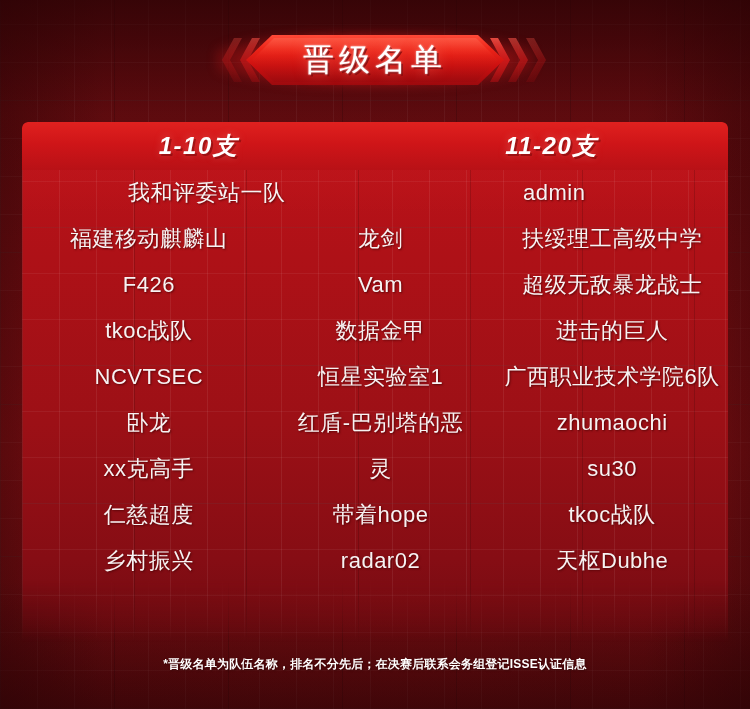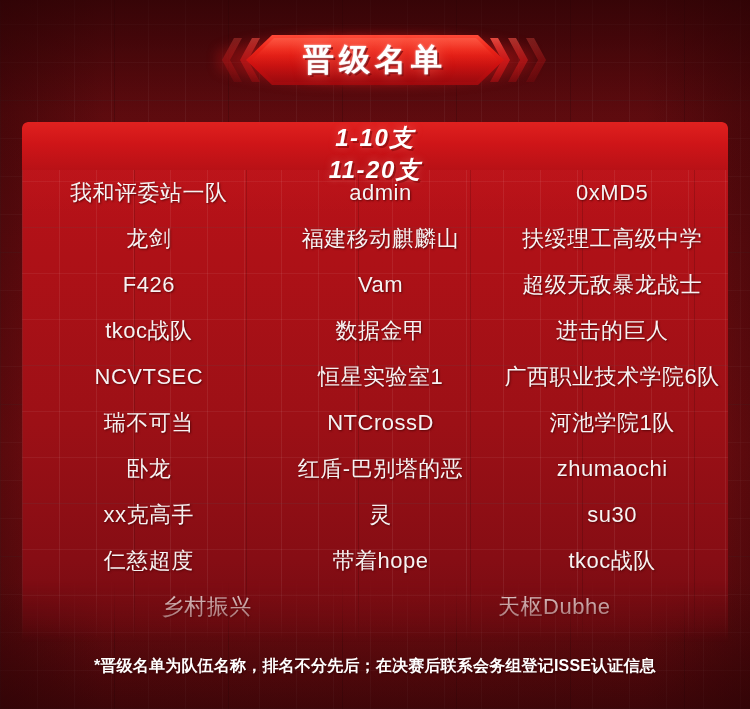--- a/index.html
+++ b/index.html
@@ -118,21 +118,21 @@
     position: absolute;
     left: 246px;
     top: 11px;
     width: 258px;
     height: 50px;
     display: flex;
     align-items: center;
     justify-content: center;
     color: #ffffff;
     font-size: 31px;
-    font-weight: bold;
+    font-weight: normal;
     letter-spacing: 5px;
     text-shadow:
       0 0 2px rgba(255,255,255,0.9),
       2px 2px 0 rgba(130,8,10,0.85),
       0 0 14px rgba(255,140,120,0.6);
     white-space: nowrap;
   }
 
   
   .panel {
@@ -167,21 +167,20 @@
   }
 
   .thead {
     position: absolute;
     left: 0;
     top: 0;
     width: 706px;
     height: 48px;
     background: linear-gradient(180deg, #e0211f 0%, #cf1518 45%, #b81116 100%);
     display: flex;
-    flex-direction: column;
   }
   .th {
     flex: 1 1 0;
     display: flex;
     align-items: center;
     justify-content: center;
     color: #ffffff;
     font-size: 24px;
     font-weight: bold;
     font-style: italic;
@@ -214,21 +213,21 @@
   }
 
   
   .footer-note {
     position: absolute;
     left: 0;
     top: 656px;
     width: 750px;
     text-align: center;
     color: #ffffff;
-    font-size: 16px;
+    font-size: 12px;
     font-weight: bold;
     letter-spacing: 0.2px;
     white-space: nowrap;
     text-shadow: 1px 1px 2px rgba(50,2,4,0.8);
   }
 </style>
 </head>
 <body>
 
 <div id="poster">
@@ -260,64 +259,59 @@
 
     <div class="thead">
       <div class="th">1-10支</div>
       <div class="th">11-20支</div>
     </div>
 
     <div class="tbody">
       <div class="trow">
         <div class="td">我和评委站一队</div>
         <div class="td">admin</div>
-        <div class="td">0xMD5</div>
-      </div>
-      <div class="trow">
+      </div>
+      <div class="trow">
+        <div class="td">福建移动麒麟山</div>
         <div class="td">龙剑</div>
-        <div class="td">福建移动麒麟山</div>
         <div class="td">扶绥理工高级中学</div>
       </div>
       <div class="trow">
         <div class="td">F426</div>
         <div class="td">Vam</div>
         <div class="td">超级无敌暴龙战士</div>
       </div>
       <div class="trow">
         <div class="td">tkoc战队</div>
         <div class="td">数据金甲</div>
         <div class="td">进击的巨人</div>
       </div>
       <div class="trow">
         <div class="td">NCVTSEC</div>
         <div class="td">恒星实验室1</div>
         <div class="td">广西职业技术学院6队</div>
       </div>
       <div class="trow">
-        <div class="td">瑞不可当</div>
-        <div class="td">NTCrossD</div>
-        <div class="td">河池学院1队</div>
-      </div>
-      <div class="trow">
         <div class="td">卧龙</div>
         <div class="td">红盾-巴别塔的恶</div>
         <div class="td">zhumaochi</div>
       </div>
       <div class="trow">
         <div class="td">xx克高手</div>
         <div class="td">灵</div>
         <div class="td">su30</div>
       </div>
       <div class="trow">
         <div class="td">仁慈超度</div>
         <div class="td">带着hope</div>
         <div class="td">tkoc战队</div>
       </div>
       <div class="trow">
         <div class="td">乡村振兴</div>
+        <div class="td">radar02</div>
         <div class="td">天枢Dubhe</div>
       </div>
     </div>
   </div>
 
   <div class="footer-note">*晋级名单为队伍名称，排名不分先后；在决赛后联系会务组登记ISSE认证信息</div>
 
 </div>
 
 </body></html>

